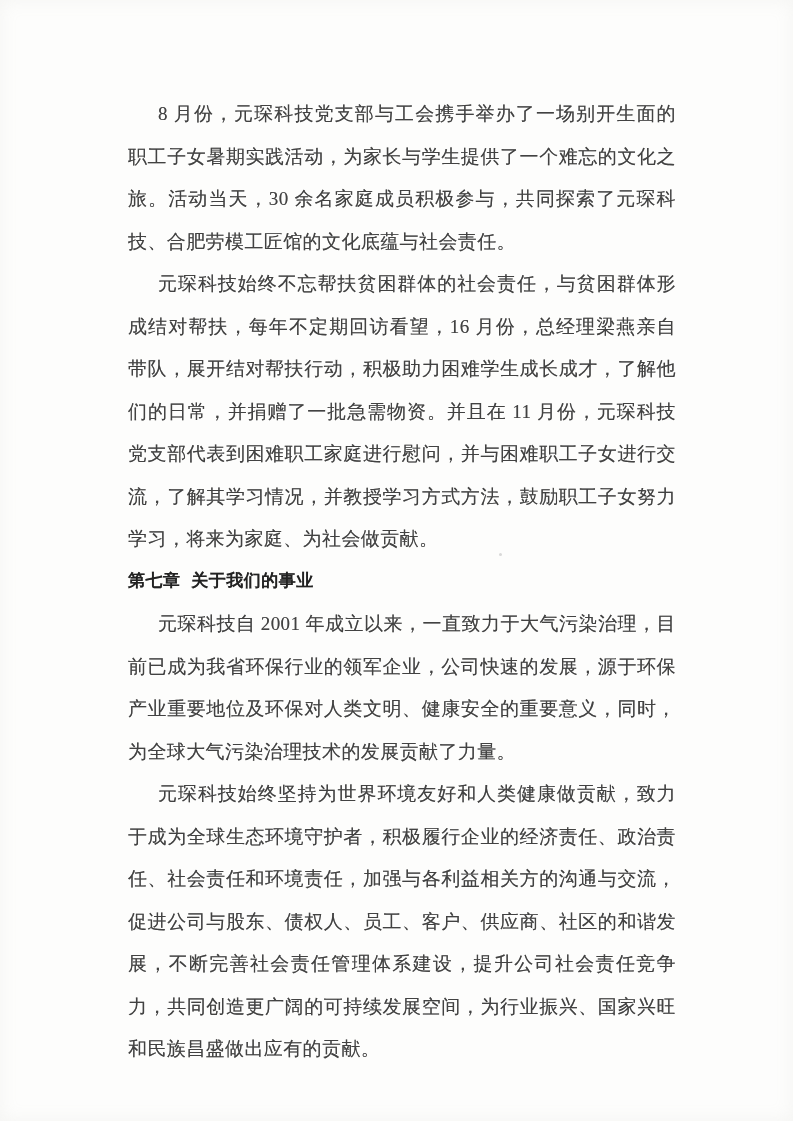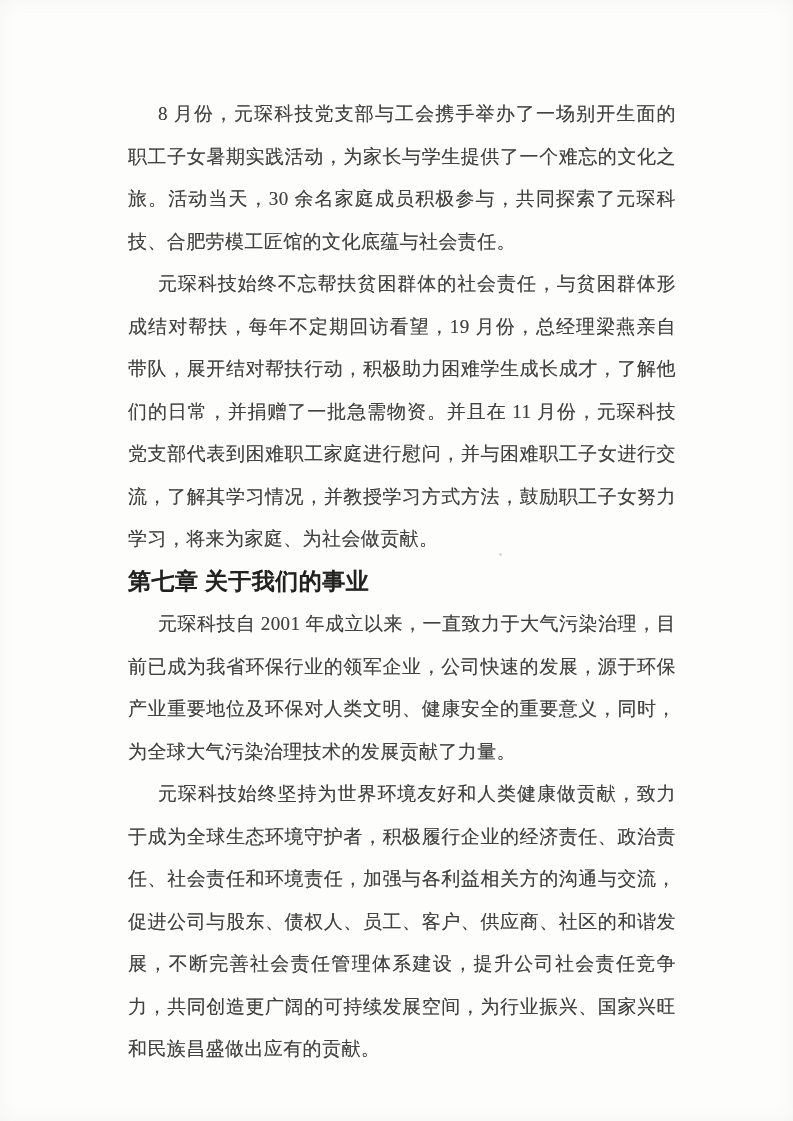--- a/index.html
+++ b/index.html
@@ -33,22 +33,22 @@
     line-height: 42.5px;
     letter-spacing: 0.4px;
     color: #424242;
     text-align: justify;
     text-indent: 30px;
     text-shadow: 0 0 0.5px rgba(70,70,70,0.55);
   }
   h2.heading {
     margin: 0;
     padding: 0;
-    font-family: Liberation Serif, serif;
-    font-size: 23px;
+    font-family: Liberation Mono, monospace;
+    font-size: 17px;
     line-height: 42.5px;
     font-weight: bold;
     color: #222222;
     letter-spacing: 0.5px;
     text-shadow: 0 0 0.5px rgba(40,40,40,0.5);
   }
   .speck {
     position: absolute;
     left: 499px;
     top: 553px;
@@ -57,19 +57,19 @@
     background: rgba(150,150,150,0.35);
     border-radius: 50%;
   }
 </style>
 </head>
 <body>
 
 <div class="page">
   <div class="text-column">
     <p class="body">8 月份，元琛科技党支部与工会携手举办了一场别开生面的职工子女暑期实践活动，为家长与学生提供了一个难忘的文化之旅。活动当天，30 余名家庭成员积极参与，共同探索了元琛科技、合肥劳模工匠馆的文化底蕴与社会责任。</p>
-    <p class="body">元琛科技始终不忘帮扶贫困群体的社会责任，与贫困群体形成结对帮扶，每年不定期回访看望，19 月份，总经理梁燕亲自带队，展开结对帮扶行动，积极助力困难学生成长成才，了解他们的日常，并捐赠了一批急需物资。并且在 11 月份，元琛科技党支部代表到困难职工家庭进行慰问，并与困难职工子女进行交流，了解其学习情况，并教授学习方式方法，鼓励职工子女努力学习，将来为家庭、为社会做贡献。</p>
+    <p class="body">元琛科技始终不忘帮扶贫困群体的社会责任，与贫困群体形成结对帮扶，每年不定期回访看望，16 月份，总经理梁燕亲自带队，展开结对帮扶行动，积极助力困难学生成长成才，了解他们的日常，并捐赠了一批急需物资。并且在 11 月份，元琛科技党支部代表到困难职工家庭进行慰问，并与困难职工子女进行交流，了解其学习情况，并教授学习方式方法，鼓励职工子女努力学习，将来为家庭、为社会做贡献。</p>
     <h2 class="heading">第七章 关于我们的事业</h2>
     <p class="body">元琛科技自 2001 年成立以来，一直致力于大气污染治理，目前已成为我省环保行业的领军企业，公司快速的发展，源于环保产业重要地位及环保对人类文明、健康安全的重要意义，同时，为全球大气污染治理技术的发展贡献了力量。</p>
     <p class="body">元琛科技始终坚持为世界环境友好和人类健康做贡献，致力于成为全球生态环境守护者，积极履行企业的经济责任、政治责任、社会责任和环境责任，加强与各利益相关方的沟通与交流，促进公司与股东、债权人、员工、客户、供应商、社区的和谐发展，不断完善社会责任管理体系建设，提升公司社会责任竞争力，共同创造更广阔的可持续发展空间，为行业振兴、国家兴旺和民族昌盛做出应有的贡献。</p>
   </div>
   <div class="speck"></div>
 </div>
 
 </body></html>

